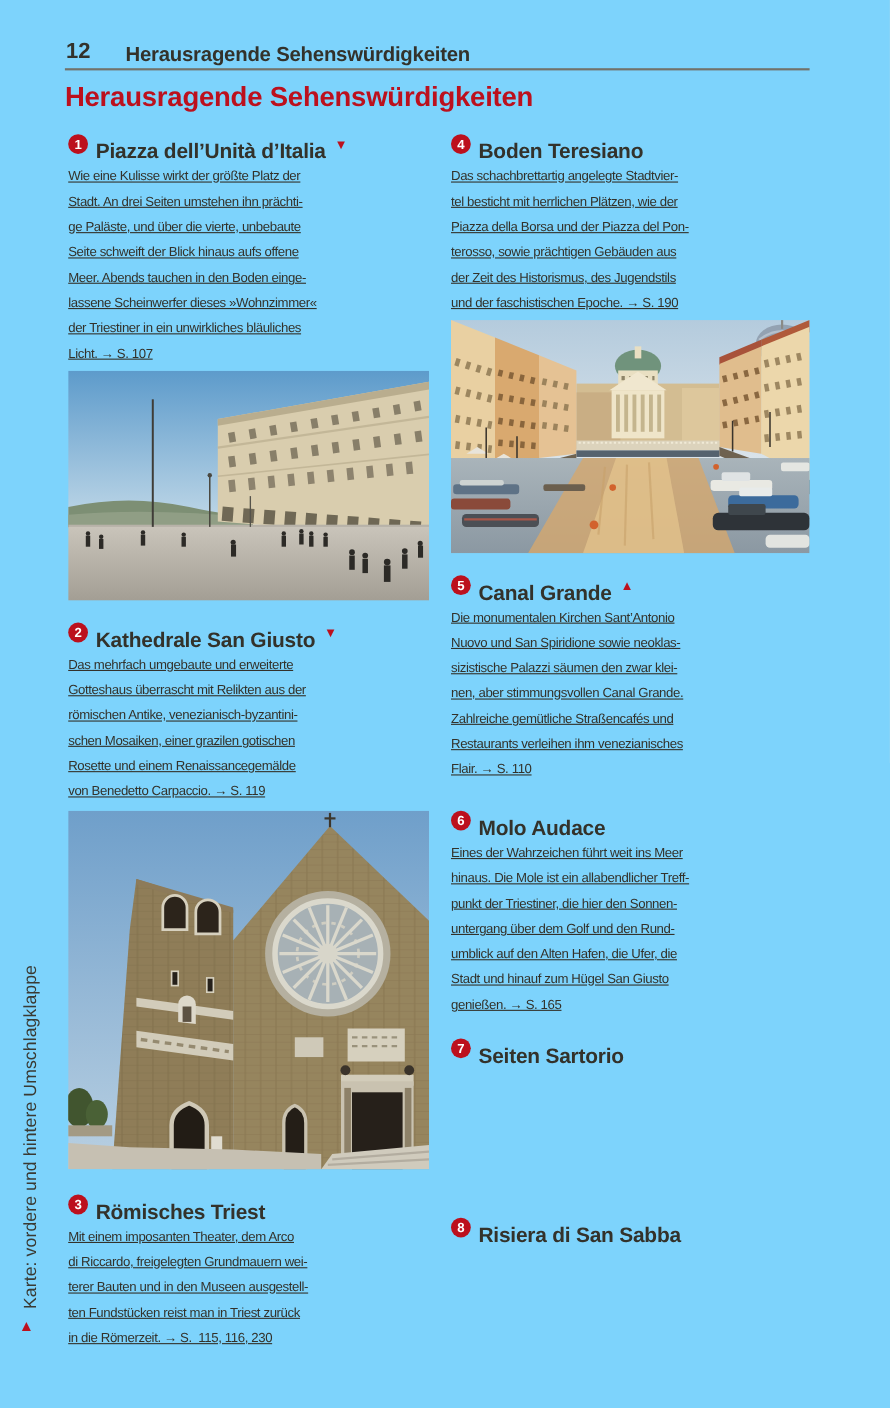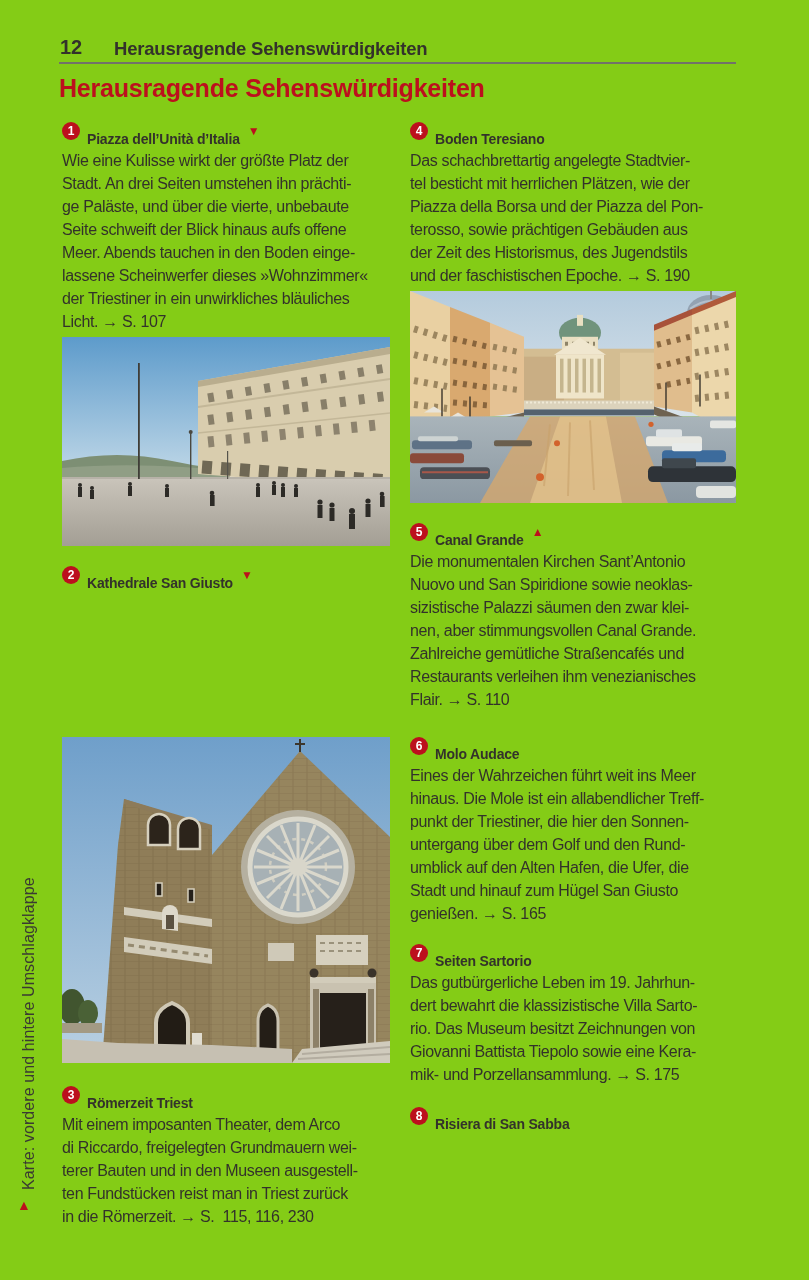--- a/index.html
+++ b/index.html
@@ -1,37 +1,37 @@
 <!DOCTYPE html>
 <html><head>
 <meta charset="utf-8">
 <style>
   * { margin:0; padding:0; box-sizing:border-box; }
   html,body { background:#e8e2d0; }
   .page{
-    position:relative; width:809px; height:1280px; background:#84cc16;
+    position:relative; width:809px; height:1280px; background:#7dd3fc;
     font-family:"Liberation Sans","DejaVu Sans",sans-serif; color:#33322b;
     overflow:hidden; margin:0 auto;
   }
   .pagenum{ position:absolute; left:60px; top:36px; font-size:20px; font-weight:bold; }
   .runhead{ position:absolute; left:114px; top:38px; font-size:18.5px; font-weight:bold; letter-spacing:-0.2px; }
   .rule{ position:absolute; left:59px; top:62px; width:677px; height:2px; background:#72726a; }
   .pagetitle{ position:absolute; left:59px; top:74px; font-size:25px; font-weight:bold; color:#bc101d; letter-spacing:-0.2px; }
   .block{ position:absolute; }
   .head{ display:flex; align-items:center; gap:7px; height:22px; }
   .badge{
     width:18px; height:18px; border-radius:50%; background:#bc101d; color:#fff;
     font-size:12px; font-weight:bold; display:flex; align-items:center; justify-content:center;
     flex:0 0 18px; line-height:1;
   }
-  .ititle{ font-size:14px; font-weight:bold; letter-spacing:-0.2px; white-space:nowrap;margin-top:16px; }
+  .ititle{ font-size:19px; font-weight:bold; letter-spacing:-0.2px; white-space:nowrap;margin-top:16px; }
   .marker{ color:#bc101d; font-size:12px; margin-left:1px; }
   .txt{
-    margin-top:7px; font-size:16px; line-height:23px; letter-spacing:-0.35px;
-    white-space:pre; color:#33322b;
+    margin-top:7px; font-size:12px; line-height:23px; letter-spacing:-0.35px;
+    white-space:pre; color:#33322b;text-decoration:underline;
   }
   .photo{ position:absolute; }
   .photo svg{ display:block; }
   .vnote{
     position:absolute; left:20px; top:1190px; transform:rotate(-90deg);
     transform-origin:0 0; white-space:nowrap; font-size:16px; color:#3a3a33; letter-spacing:0.1px;
   }
   .vmark{ position:absolute; left:17px; top:1197px; color:#bc101d; font-size:14px; }
 </style>
 </head>
@@ -125,20 +125,26 @@
       </g>
     </svg>
   </figure>
 
   <section class="block" style="left:62px; top:564px; width:328px">
     <div class="head">
       <span class="badge">2</span>
       <span class="ititle">Kathedrale San Giusto</span>
       <span class="marker">▼</span>
     </div>
+    <div class="txt">Das mehrfach umgebaute und erweiterte
+Gotteshaus überrascht mit Relikten aus der
+römischen Antike, venezianisch-byzantini-
+schen Mosaiken, einer grazilen gotischen
+Rosette und einem Renaissancegemälde
+von Benedetto Carpaccio. → S. 119</div>
   </section>
 
   <figure class="photo" style="left:62px; top:737px; width:328px; height:326px">
     <svg width="328" height="326" viewBox="0 0 328 326" preserveAspectRatio="none">
       <defs>
         <linearGradient id="sky3" x1="0" y1="0" x2="0" y2="1">
           <stop offset="0" stop-color="#6f9fca"></stop>
             <stop offset="1" stop-color="#b9d0e2"></stop>
         </linearGradient>
         <pattern id="stonep" width="14" height="7" patternUnits="userSpaceOnUse">
@@ -206,21 +212,21 @@
       <polygon points="0,326 0,302 56,306 150,308 230,312 230,326" fill="#c6c0b2"></polygon>
       <polygon points="230,326 328,326 328,304 240,312" fill="#d0cbbd"></polygon>
       <line x1="240" y1="317" x2="328" y2="310" stroke="#b3ada0" stroke-width="2"></line>
       <line x1="236" y1="322" x2="328" y2="317" stroke="#b3ada0" stroke-width="2"></line>
     </svg>
   </figure>
 
   <section class="block" style="left:62px; top:1084px; width:328px">
     <div class="head">
       <span class="badge">3</span>
-      <span class="ititle">Römerzeit Triest</span>
+      <span class="ititle">Römisches Triest</span>
       <span class="marker"></span>
     </div>
     <div class="txt">Mit einem imposanten Theater, dem Arco
 di Riccardo, freigelegten Grundmauern wei-
 terer Bauten und in den Museen ausgestell-
 ten Fundstücken reist man in Triest zurück
 in die Römerzeit. → S.  115, 116, 230</div>
   </section>
 
   <section class="block" style="left:410px; top:120px; width:326px">
@@ -396,25 +402,20 @@
 Stadt und hinauf zum Hügel San Giusto
 genießen. → S. 165</div>
   </section>
 
   <section class="block" style="left:410px; top:942px; width:326px">
     <div class="head">
       <span class="badge">7</span>
       <span class="ititle">Seiten Sartorio</span>
       <span class="marker"></span>
     </div>
-    <div class="txt">Das gutbürgerliche Leben im 19. Jahrhun-
-dert bewahrt die klassizistische Villa Sarto-
-rio. Das Museum besitzt Zeichnungen von
-Giovanni Battista Tiepolo sowie eine Kera-
-mik- und Porzellansammlung. → S. 175</div>
   </section>
 
   <section class="block" style="left:410px; top:1105px; width:326px">
     <div class="head">
       <span class="badge">8</span>
       <span class="ititle">Risiera di San Sabba</span>
       <span class="marker"></span>
     </div>
   </section>
 

